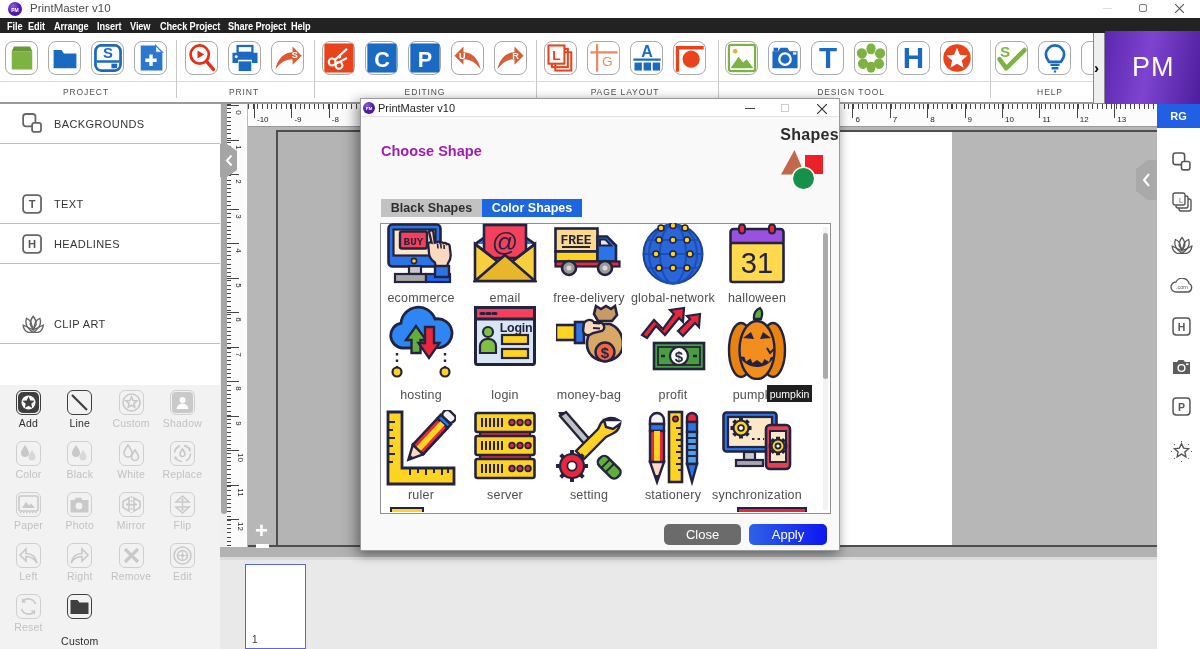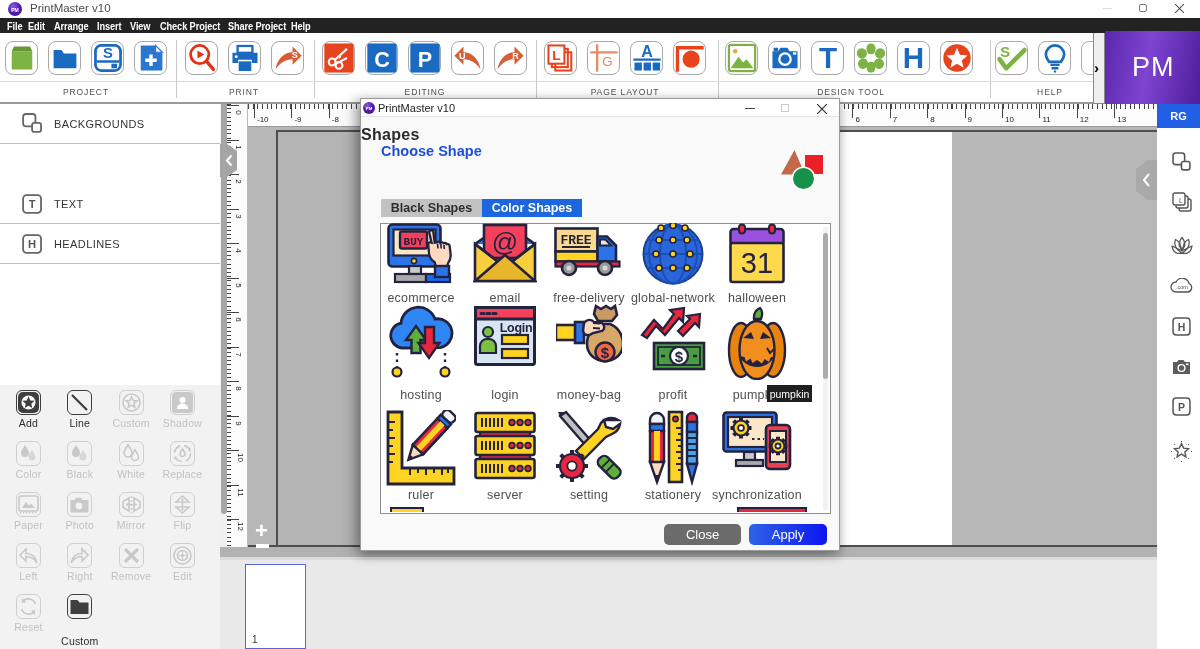--- a/index.html
+++ b/index.html
@@ -256,20 +256,30 @@
         <text x="9" y="13" font-size="10" font-weight="bold" fill="#555" text-anchor="middle">T</text>
       </svg>
       <span class="lbl">TEXT</span>
     </div>
     <div class="srow" style="top:120px">
       <svg width="18" height="18" viewBox="0 0 18 18">
         <rect x="1" y="1" width="16" height="16" rx="3" fill="none" stroke="#666" stroke-width="1.6"></rect>
         <text x="9" y="13" font-size="10" font-weight="bold" fill="#555" text-anchor="middle">H</text>
       </svg>
       <span class="lbl">HEADLINES</span>
+    </div>
+    <div class="srow" style="top:200px">
+      <svg width="20" height="17" viewBox="0 0 20 17" fill="none" stroke="#666" stroke-width="1.2">
+        <path d="M10 2c1.8 2 2.6 5 2.6 7.5L10 14l-2.6-4.5C7.4 7 8.2 4 10 2z"></path>
+        <path d="M4 4c2.5 1 4.5 3.5 5 7l1 3-4-1.5C3.6 11 2.8 7 4 4z"></path>
+        <path d="M16 4c-2.5 1-4.5 3.5-5 7l-1 3 4-1.5C16.4 11 17.2 7 16 4z"></path>
+        <path d="M1 10c2 .5 4.5 2 6 4l3 2.5H5.5C3 15.5 1.3 13 1 10z"></path>
+        <path d="M19 10c-2 .5-4.5 2-6 4l-3 2.5h4.5C17 15.5 18.7 13 19 10z"></path>
+      </svg>
+      <span class="lbl">CLIP ART</span>
     </div>
   </div>
 <div class="abs" style="left:0;top:385px;width:220px;height:264px;background:#f2f2f2"></div>
 <div class="abs" style="left:0;top:0;width:220px;height:649px;pointer-events:none">
     <div class="gbtn" style="left:16.0px;top:390px;border:1.4px solid #3f3f3f;">
       <svg width="21" height="21" viewBox="0 0 21 21">
         <rect width="21" height="21" rx="5" fill="#3f3f3f"></rect>
         <circle cx="10.5" cy="10.5" r="7" fill="#fff"></circle>
         <path d="M10.5 4.5l1.8 4 4.4.3-3.4 2.9.9 4.3-3.7-2.3-3.7 2.3.9-4.3-3.4-2.9 4.4-.3z" fill="#3f3f3f"></path>
       </svg>
@@ -568,22 +578,22 @@
         <circle cx="7" cy="7" r="7" fill="url(#pmg)"></circle>
         <text x="7" y="9.5" font-size="5" fill="#fff" text-anchor="middle" font-weight="bold">PM</text>
       </svg>
   <div class="abs" style="left:17px;top:3px;font-size:11px;color:#222">PrintMaster v10</div>
   <div class="abs" style="left:384px;top:8.5px;width:10px;height:1.5px;background:#444"></div>
   <div class="abs" style="left:420px;top:5px;width:8px;height:8px;border:1px solid #ccc"></div>
   <svg class="abs" style="left:456px;top:4.5px" width="10" height="10" viewBox="0 0 10 10">
         <path d="M0 0l10 10M10 0L0 10" stroke="#333" stroke-width="1.2"></path>
       </svg>
  </div>
- <div class="abs" style="left:0;top:27px;width:478px;text-align:left;font-size:16px;font-weight:bold;color:#2b2b2b;letter-spacing:.3px">Shapes</div>
- <div class="abs" style="left:20px;top:44px;font-size:14.5px;font-weight:bold;color:#1d4ed8">Choose Shape</div>
+ <div class="abs" style="left:0;top:27px;width:478px;text-align:right;font-size:16px;font-weight:bold;color:#2b2b2b;letter-spacing:.3px">Shapes</div>
+ <div class="abs" style="left:20px;top:44px;font-size:14.5px;font-weight:bold;color:#a21caf">Choose Shape</div>
  <svg class="abs" style="left:419px;top:50px" width="45" height="42" viewBox="0 0 45 42">
       <path d="M14.5 1L25 25.5H1z" fill="#c4684b"></path>
       <rect x="25" y="6" width="18" height="19" fill="#ec2028"></rect>
       <circle cx="23.5" cy="29.5" r="11.2" fill="#169149" stroke="#fff" stroke-width="1.5"></circle>
     </svg>
  <div class="abs" style="left:20px;top:100px;width:101px;height:18px;background:#c2c2c2;color:#2e2e2e;font-size:12.5px;font-weight:bold;display:flex;align-items:center;justify-content:center">Black Shapes</div>
  <div class="abs" style="left:121px;top:100px;width:100px;height:18px;background:#1c66e0;color:#fff;font-size:12.5px;font-weight:bold;display:flex;align-items:center;justify-content:center">Color Shapes</div>
  <div class="abs" style="left:19px;top:124px;width:451px;height:291px;background:#fff;border:1px solid #8f8f8f"></div>
  <div class="abs" style="left:462px;top:128px;width:5px;height:283px;background:#f2f2f2"></div>
  <div class="abs" style="left:462px;top:134px;width:5px;height:146px;background:#ababab;border-radius:3px"></div>

